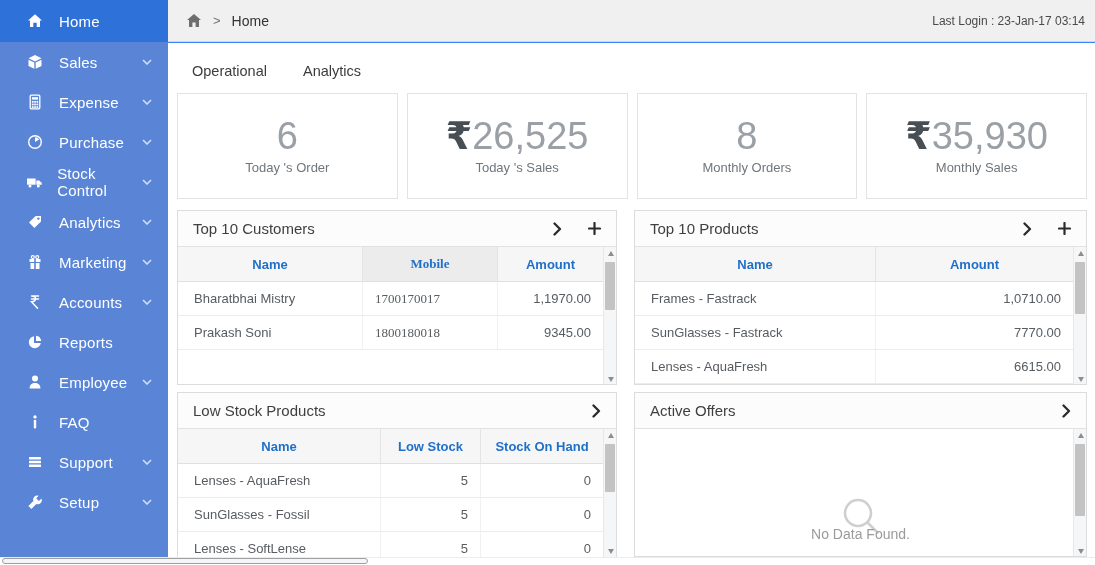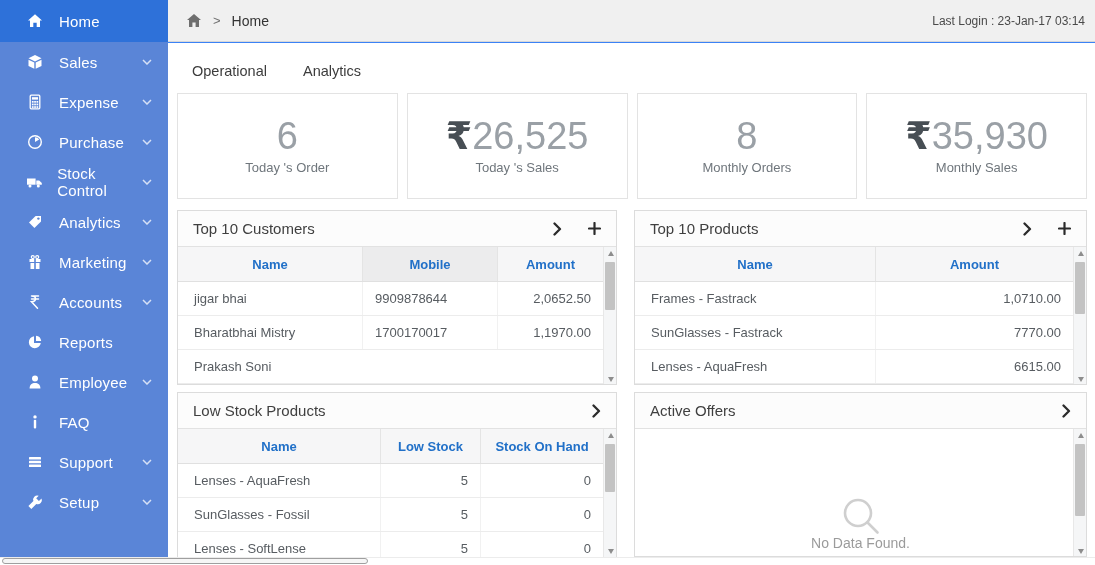--- a/index.html
+++ b/index.html
@@ -58,36 +58,36 @@
   .th:last-child{border-right:none;}
   .th.dark{background:#ececed;}
   .trow{display:flex;height:33px;border-bottom:1px solid #ececec;margin-right:13px;background:#fff;}
   .td{display:flex;align-items:center;font-size:13px;color:#575c61;border-right:1px solid #f1f1f1;
       box-sizing:border-box;padding:0 12px;}
   .td:last-child{border-right:none;}
   .td.num{justify-content:flex-end;}
   .td.pad16{padding-left:16px;}
 
   
-  .c-name{width:185px;}.c-mobile{width:135px;}.c-amount{flex:1;}
+  .c-name{width:185px;}.c-mobile{width:135px;font-family:Liberation Serif, serif;}.c-amount{flex:1;}
   .p-name{width:241px;}.p-amount{flex:1;}
   .l-name{width:203px;}.l-low{width:100px;}.l-soh{flex:1;}
 
   
   .vscroll{position:absolute;top:0;right:0;bottom:0;width:13px;background:#f5f6f7;border-left:1px solid #e8e8e8;box-sizing:border-box;}
   .vs-btn{position:absolute;left:0;width:13px;height:13px;display:flex;align-items:center;justify-content:center;cursor:pointer;}
   .vs-btn.up{top:0;}.vs-btn.down{bottom:0;}
   .tri-up{width:0;height:0;border-left:3.5px solid transparent;border-right:3.5px solid transparent;border-bottom:5px solid #8d8d8d;}
   .tri-down{width:0;height:0;border-left:3.5px solid transparent;border-right:3.5px solid transparent;border-top:5px solid #8d8d8d;}
   .vs-thumb{position:absolute;left:1px;width:10px;background:#c3c3c3;border-radius:1px;cursor:pointer;}
 
   
   .empty-body{position:relative;height:129px;}
   .magnifier{position:absolute;left:50%;top:66px;transform:translateX(-50%);}
-  .empty-text{position:absolute;bottom:7px;left:0;width:100%;text-align:center;font-size:14px;color:#9b9b9b;}
+  .empty-text{position:absolute;bottom:16px;left:0;width:100%;text-align:center;font-size:14px;color:#9b9b9b;}
 
   
   .hscroll{position:absolute;left:0;top:557px;width:1095px;height:8px;background:#fff;border-top:1px solid #ececec;box-sizing:border-box;}
   .hs-thumb{position:absolute;left:2px;top:0px;width:366px;height:6px;background:#f6f6f6;border:1px solid #9f9f9f;border-radius:4px;box-sizing:border-box;cursor:pointer;}
 </style>
 </head>
 <body>
 
 <div id="app">
 
@@ -343,31 +343,28 @@
             </span>
         </span>
       </div>
       <div class="tbl">
         <div class="thead">
           <div class="th c-name">Name</div>
           <div class="th c-mobile dark">Mobile</div>
           <div class="th c-amount">Amount</div>
         </div>
         <div class="trow">
-          <div class="td c-name pad16">jigar bhai</div>
-          <div class="td c-mobile">9909878644</div>
-          <div class="td c-amount num">2,0652.50</div>
-        </div>
-        <div class="trow">
           <div class="td c-name pad16">Bharatbhai Mistry</div>
           <div class="td c-mobile">1700170017</div>
           <div class="td c-amount num">1,1970.00</div>
         </div>
         <div class="trow">
           <div class="td c-name pad16">Prakash Soni</div>
+          <div class="td c-mobile">1800180018</div>
+          <div class="td c-amount num">9345.00</div>
         </div>
         <div class="vscroll">
           <div class="vs-btn up">
               <span class="tri-up"></span>
             </div>
           <div class="vs-thumb" style="top:15px;height:48px;"></div>
           <div class="vs-btn down">
               <span class="tri-down"></span>
             </div>
         </div>

